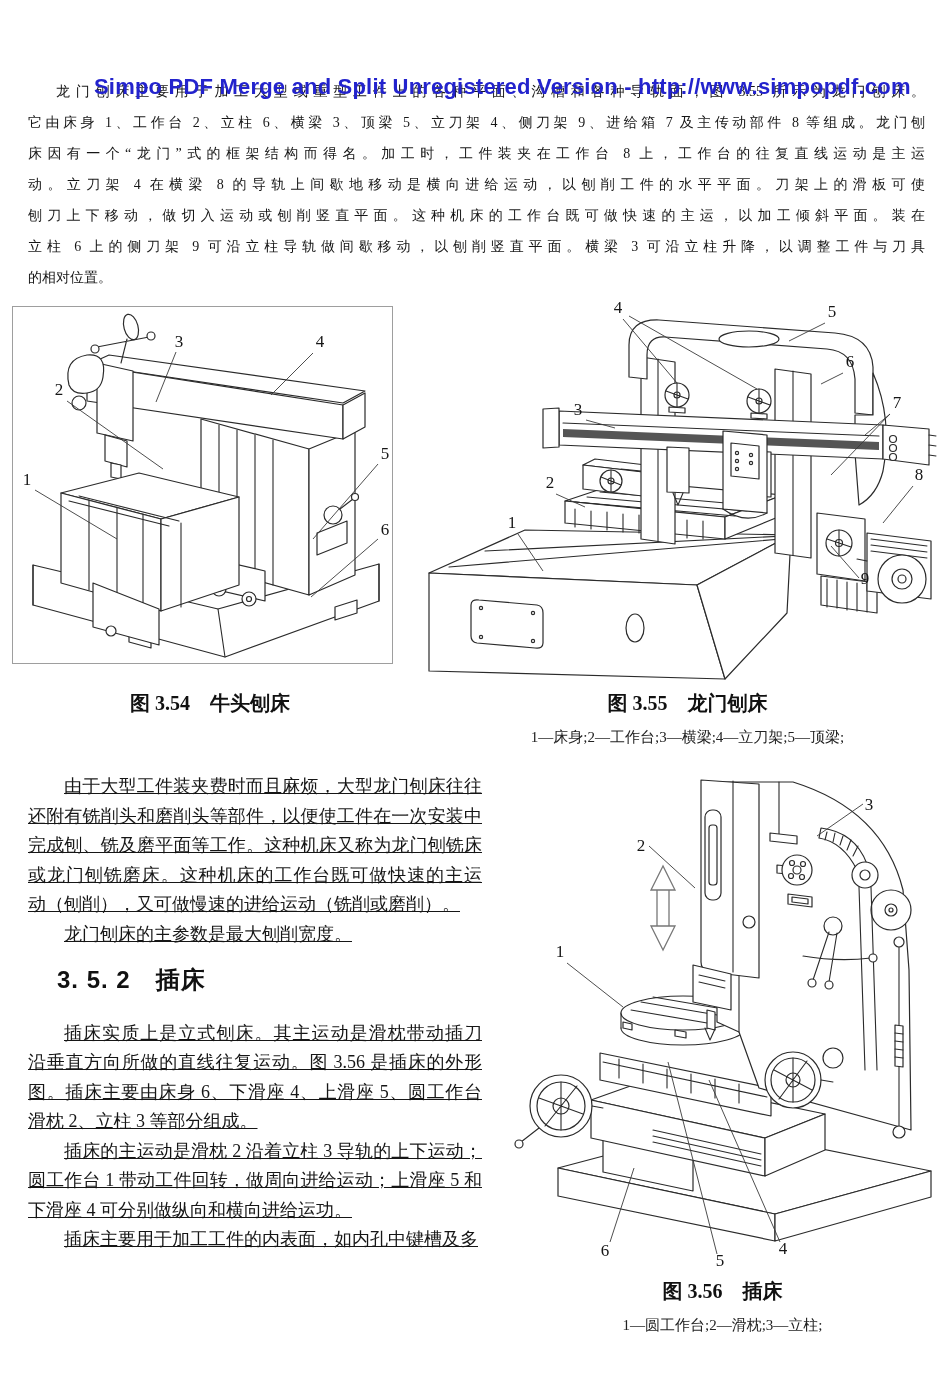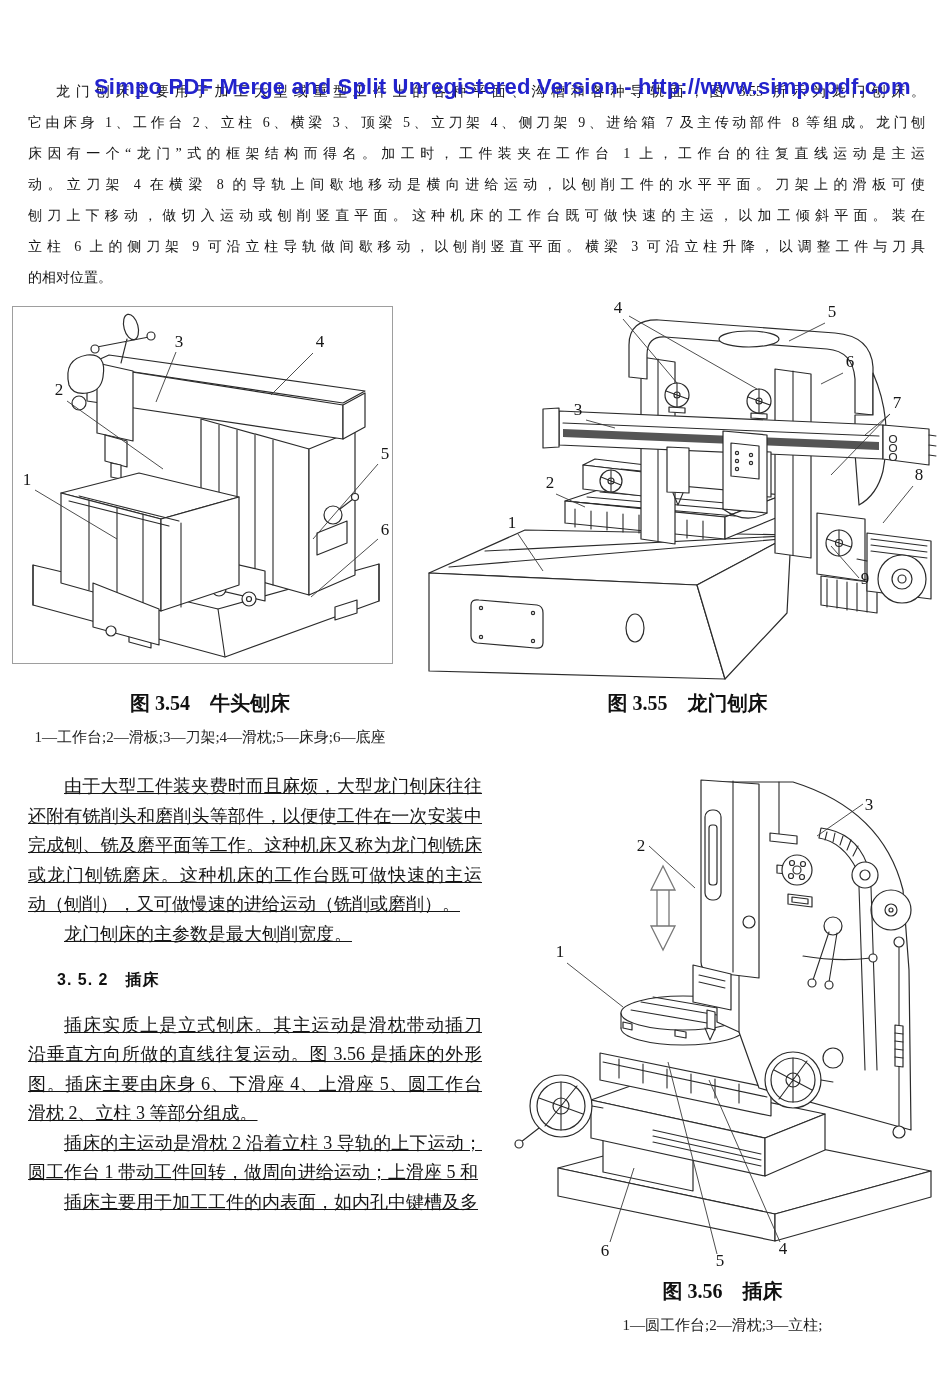--- a/index.html
+++ b/index.html
@@ -9,22 +9,22 @@
         font-family:"Liberation Sans","DejaVu Sans",sans-serif;font-weight:700;
         font-size:22px;letter-spacing:.2px;color:#2323cd;}
   .intro{position:absolute;left:28px;top:76px;width:897px;font-size:14px;line-height:31px;z-index:2;}
   .intro .tline{height:31px;overflow:hidden;}
   .tline{text-align:justify;text-align-last:justify;}
   .para .tline:first-child{text-indent:2em;}
   .para .tline:last-child{text-align-last:left;}
   .leftcol{position:absolute;left:28px;top:772px;width:454px;font-size:18px;line-height:29.5px;}
   .leftcol .tline{height:29.5px;overflow:hidden;text-decoration:underline;}
   .leftcol .para{margin:0;}
-  .heading{margin:16px 0 16px 29px;font-family:"Liberation Sans","DejaVu Sans",sans-serif;
-        font-weight:700;font-size:16px;letter-spacing:1px;color:#111;}
+  .heading{margin:16px 0 24px 29px;font-family:"Liberation Sans","DejaVu Sans",sans-serif;
+        font-weight:700;font-size:24px;letter-spacing:1px;color:#111;}
   .fig{position:absolute;}
   .fig svg{display:block;}
   .fig354{left:12px;top:306px;width:381px;height:358px;border:1px solid #9e9e9e;box-sizing:border-box;}
   .fig355{left:425px;top:283px;width:520px;height:397px;}
   .fig356{left:503px;top:770px;width:442px;height:500px;}
   .cap{position:absolute;text-align:center;}
   .cap354{left:0;top:690px;width:420px;}
   .cap355{left:430px;top:690px;width:515px;}
   .cap356{left:500px;top:1278px;width:445px;}
   .cap-title{font-weight:700;font-size:20px;margin-bottom:7px;color:#111;}
@@ -38,21 +38,21 @@
 </head>
 <body>
 
 <div class="page">
 
   <div class="watermark">Simpo PDF Merge and Split Unregistered Version - http://www.simpopdf.com</div>
 
   <div class="intro para">
       <div class="tline">龙门刨床主要用于加工大型或重型工件上的各种平面、沟槽和各种导轨面，图 3.55 所示为龙门刨床。</div>
       <div class="tline">它由床身 1、工作台 2、立柱 6、横梁 3、顶梁 5、立刀架 4、侧刀架 9、进给箱 7 及主传动部件 8 等组成。龙门刨</div>
-      <div class="tline">床因有一个“龙门”式的框架结构而得名。加工时，工件装夹在工作台 1 上，工作台的往复直线运动是主运</div>
+      <div class="tline">床因有一个“龙门”式的框架结构而得名。加工时，工件装夹在工作台 8 上，工作台的往复直线运动是主运</div>
       <div class="tline">动。立刀架 4 在横梁 8 的导轨上间歇地移动是横向进给运动，以刨削工件的水平平面。刀架上的滑板可使</div>
       <div class="tline">刨刀上下移动，做切入运动或刨削竖直平面。这种机床的工作台既可做快速的主运，以加工倾斜平面。装在</div>
       <div class="tline">立柱 6 上的侧刀架 9 可沿立柱导轨做间歇移动，以刨削竖直平面。横梁 3 可沿立柱升降，以调整工件与刀具</div>
       <div class="tline">的相对位置。</div>
     </div>
 
   <div class="fig fig354">
     <svg width="379" height="356" viewBox="0 0 379 356">
       <g class="art">
 
@@ -201,25 +201,25 @@
         <text class="callout" x="494" y="197" text-anchor="middle">8</text>
         <text class="callout" x="125" y="205" text-anchor="middle">2</text>
         <text class="callout" x="87" y="245" text-anchor="middle">1</text>
         <text class="callout" x="440" y="301" text-anchor="middle">9</text>
       </g>
     </svg>
   </div>
 
   <div class="cap cap354">
     <div class="cap-title">图 3.54　牛头刨床</div>
-    <div class="cap-legend">1—工作台;2—滑板;3—刀架;4—滑枕;5—床身;6—底座</div>
   </div>
 
   <div class="cap cap355">
     <div class="cap-title">图 3.55　龙门刨床</div>
+    <div class="cap-legend">1—床身;2—工作台;3—横梁;4—立刀架;5—顶梁;</div>
   </div>
 
   <div class="leftcol">
     <div class="para">
         <div class="tline">由于大型工件装夹费时而且麻烦，大型龙门刨床往往</div>
         <div class="tline">还附有铣削头和磨削头等部件，以便使工件在一次安装中</div>
         <div class="tline">完成刨、铣及磨平面等工作。这种机床又称为龙门刨铣床</div>
         <div class="tline">或龙门刨铣磨床。这种机床的工作台既可做快速的主运</div>
         <div class="tline">动（刨削），又可做慢速的进给运动（铣削或磨削）。</div>
       </div>
@@ -229,20 +229,21 @@
     <div class="heading">3. 5. 2　插床</div>
     <div class="para">
         <div class="tline">插床实质上是立式刨床。其主运动是滑枕带动插刀</div>
         <div class="tline">沿垂直方向所做的直线往复运动。图 3.56 是插床的外形</div>
         <div class="tline">图。插床主要由床身 6、下滑座 4、上滑座 5、圆工作台 1、</div>
         <div class="tline">滑枕 2、立柱 3 等部分组成。</div>
       </div>
     <div class="para">
         <div class="tline">插床的主运动是滑枕 2 沿着立柱 3 导轨的上下运动；</div>
         <div class="tline">圆工作台 1 带动工件回转，做周向进给运动；上滑座 5 和</div>
+        <div class="tline">下滑座 4 可分别做纵向和横向进给运功。</div>
       </div>
     <div class="para">
         <div class="tline">插床主要用于加工工件的内表面，如内孔中键槽及多</div>
       </div>
   </div>
 
   <div class="fig fig356">
     <svg width="442" height="500" viewBox="0 0 442 500">
       <g class="art">
 

